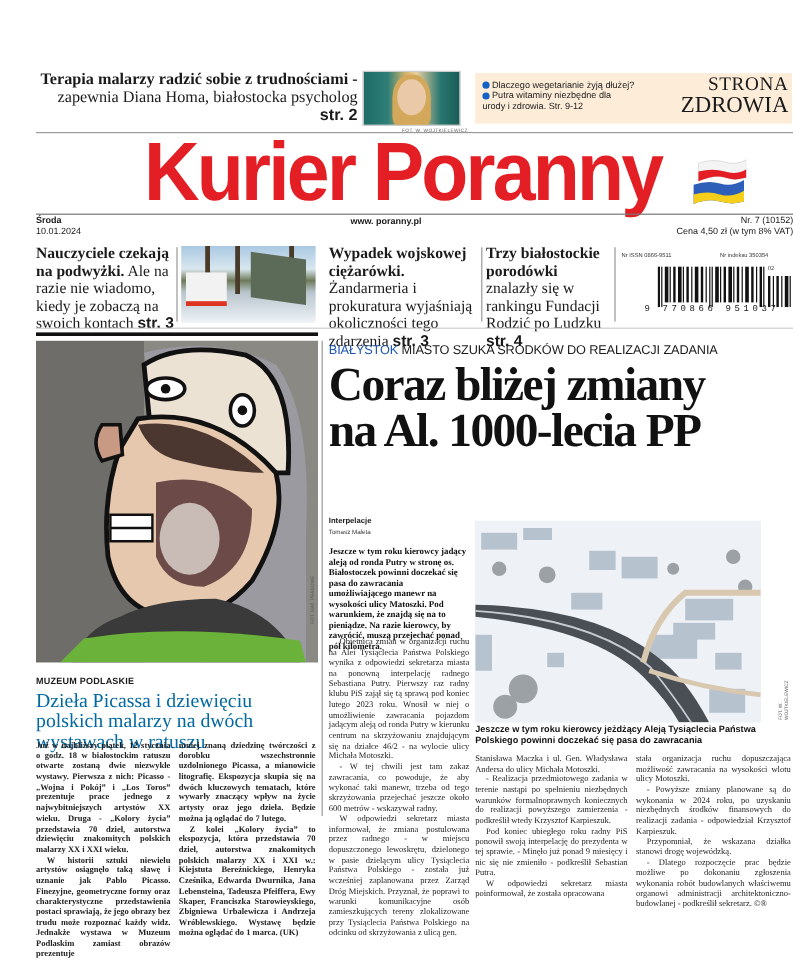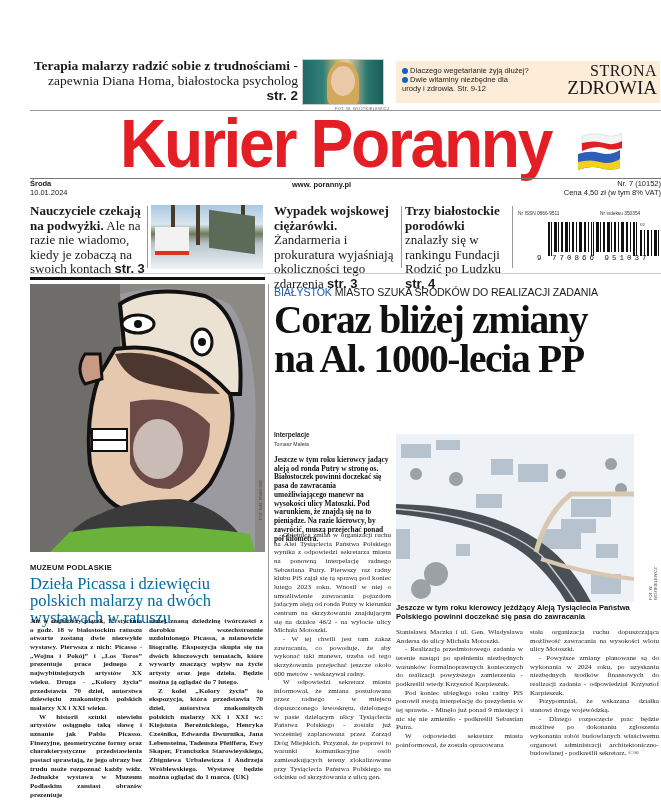--- a/index.html
+++ b/index.html
@@ -87,21 +87,21 @@
 </div>
 <div id="teaser-photo" class="abs">
     <div class="hair"></div>
     <div class="face"></div>
   </div>
 <div id="photo-credit1" class="abs sans">FOT. W. WOJTKIELEWICZ</div>
 
 <div id="health-box" class="abs"></div>
 <div id="health-list" class="abs sans">
   <div><span class="dot"></span><span>Dlaczego wegetarianie żyją dłużej?</span></div>
-  <div><span class="dot"></span><span>Dwie witaminy niezbędne dla</span></div>
+  <div><span class="dot"></span><span>Putra witaminy niezbędne dla</span></div>
   <div>urody i zdrowia. Str. 9-12</div>
 </div>
 <div id="health-title" class="abs">
   <div>STRONA</div>
   <div class="big">ZDROWIA</div>
 </div>
 
 <div class="hr" style="left:30px;top:110px;width:631px"></div>
 
 <div id="logo" class="abs">Kurier Poranny</div>

